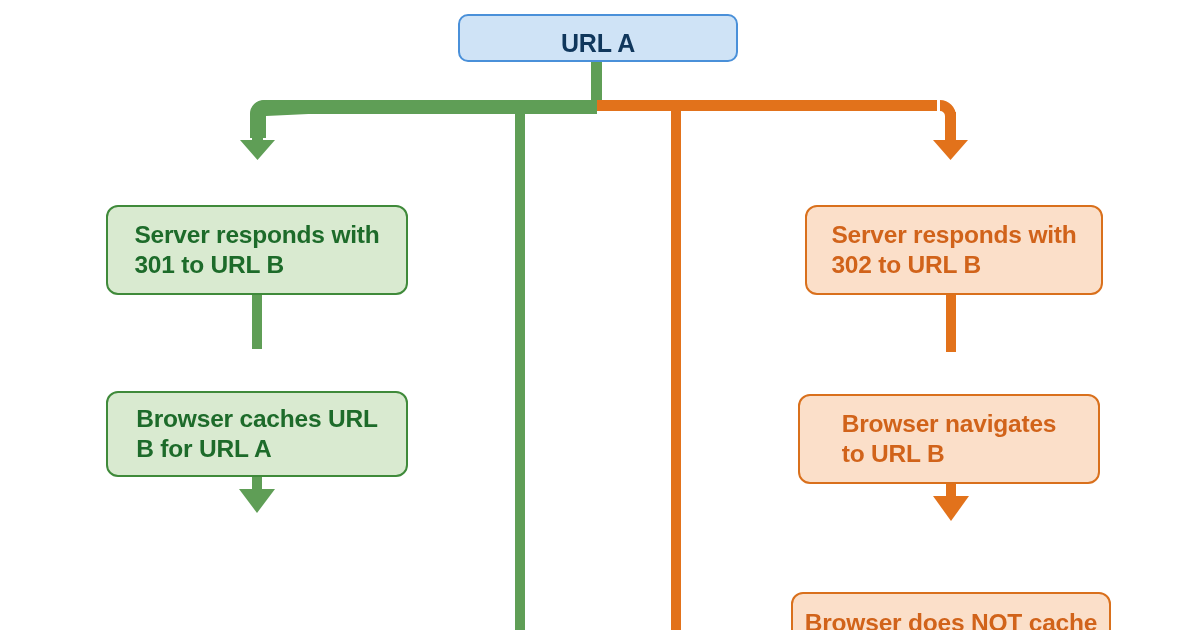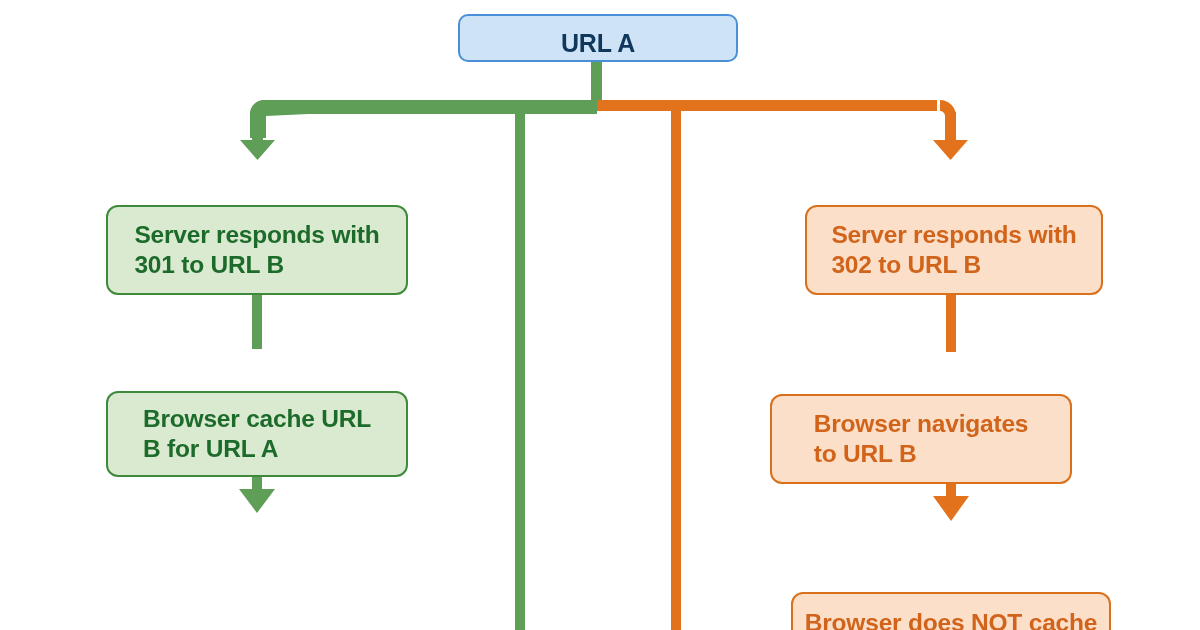--- a/index.html
+++ b/index.html
@@ -61,21 +61,21 @@
   .node-green {
     left: 106px;
     width: 302px;
     font-size: 24.5px;
   }
   .node-g1 { top: 161px; height: 90px; }
   .node-g2 { top: 347px; height: 86px; }
   .node-g3 { top: 512px; height: 84px; }
 
   .node-o1 { left: 805px; top: 161px; width: 298px; height: 90px; font-size: 24.5px; }
-  .node-o2 { left: 770px; top: 350px; width: 302px; height: 90px; font-size: 24.5px; }
+  .node-o2 { left: 798px; top: 350px; width: 302px; height: 90px; font-size: 24.5px; }
   .node-o3 { left: 791px; top: 548px; width: 320px; height: 92px; font-size: 24.5px; }
 </style>
 </head>
 <body>
 
 <div id="diagram-root">
 
   <svg id="flow-svg" viewBox="0 0 1200 630">
 
     <rect x="591" y="18" width="11" height="88" fill="#5f9e56"></rect>
@@ -113,21 +113,21 @@
   <div class="node node-root" style="background:#cfe3f6; border-color:#4a90d9; color:#10375c;">
     <span class="node-label">URL A</span>
   </div>
 
   <div class="node node-green node-g1" style="background:#d9ead0; border-color:#3f8a3a; color:#1d6b2a;">
     <span class="node-label">Server responds with
 301 to URL B</span>
   </div>
 
   <div class="node node-green node-g2" style="background:#d9ead0; border-color:#3f8a3a; color:#1d6b2a;">
-    <span class="node-label">Browser cache URL
+    <span class="node-label">Browser caches URL
 B for URL A</span>
   </div>
 
 
   <div class="node node-o1" style="background:#fbdfc9; border-color:#d9701c; color:#d1631a;">
     <span class="node-label">Server responds with
 302 to URL B</span>
   </div>
 
   <div class="node node-o2" style="background:#fbdfc9; border-color:#d9701c; color:#d1631a;">

